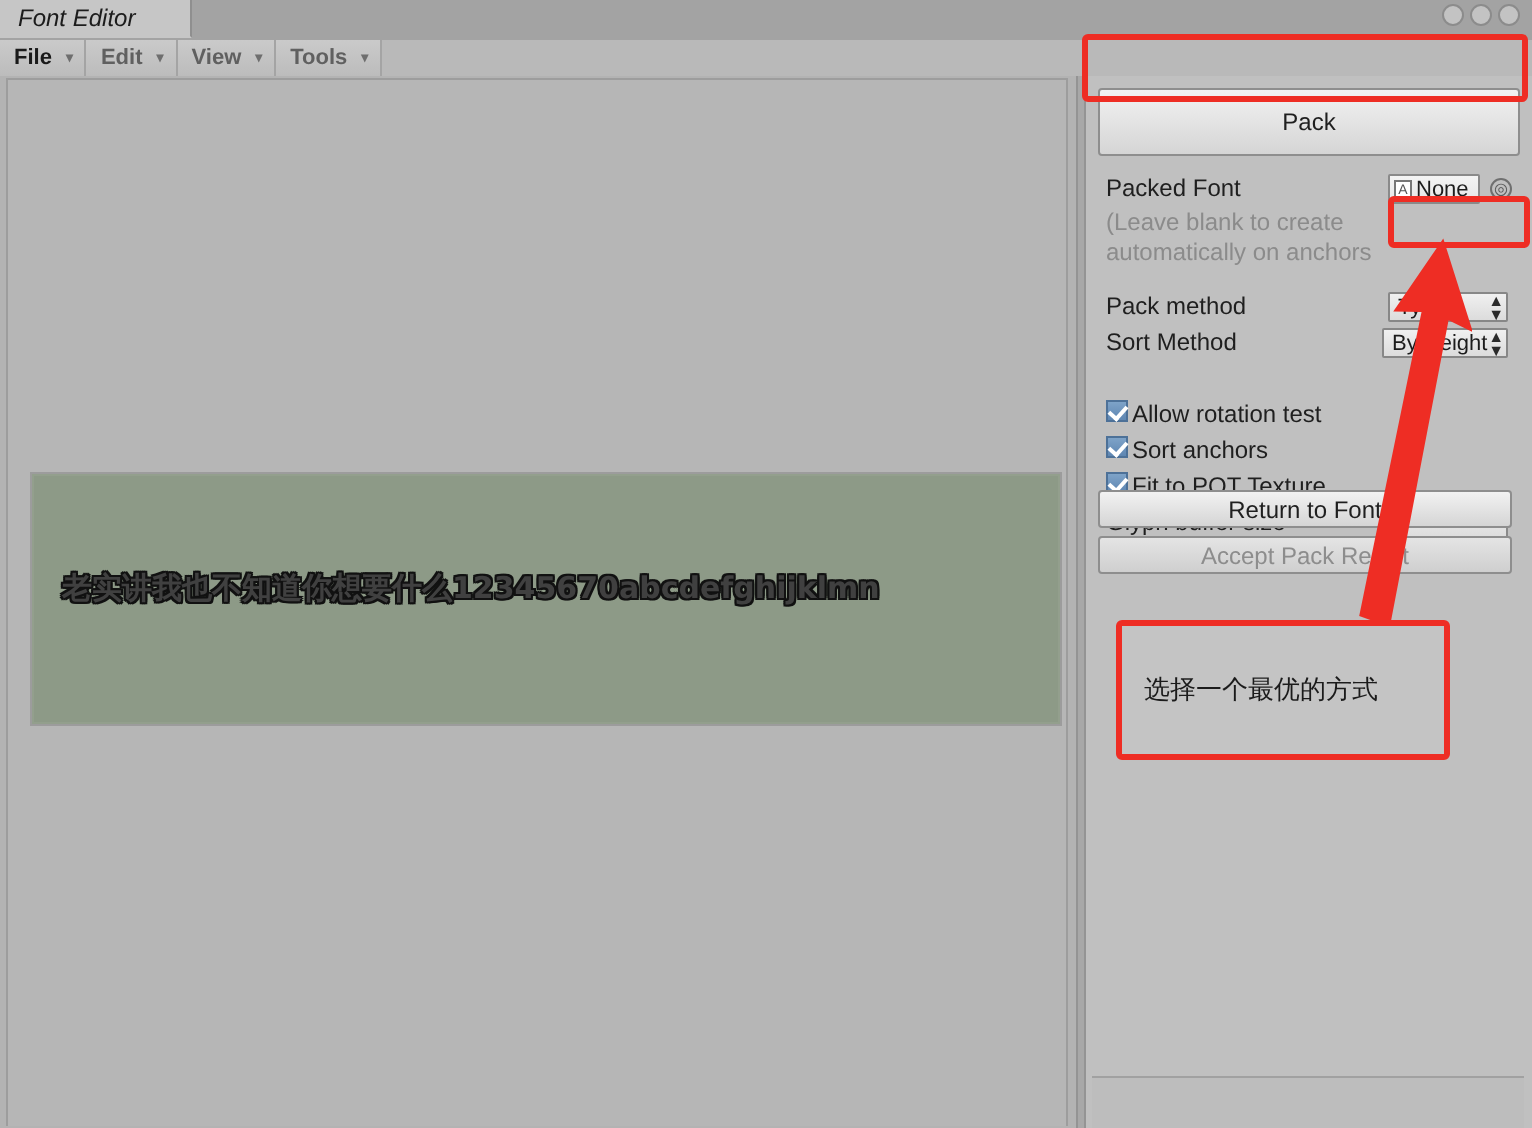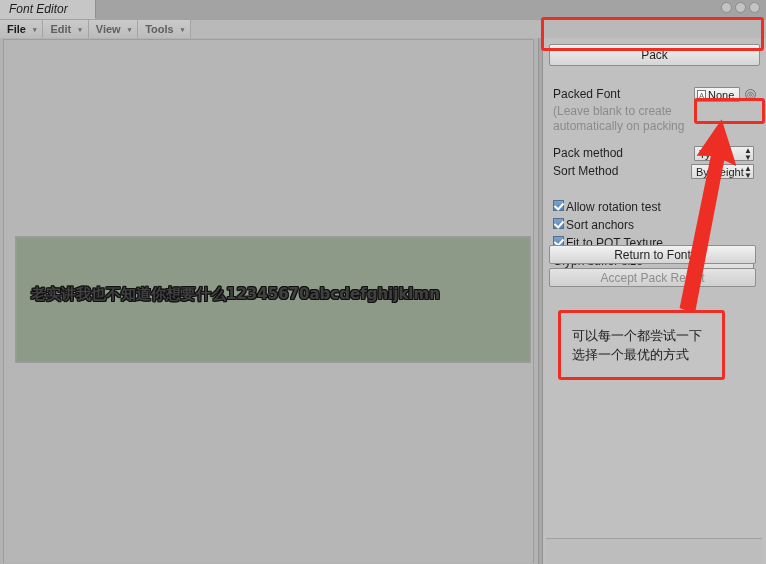--- a/index.html
+++ b/index.html
@@ -159,21 +159,21 @@
     justify-content: center;
     font-size: 12px;
     color: #1f1f1f;
     box-sizing: border-box;
   }
   .btn.disabled { color: #8d8d8d; background: linear-gradient(#e4e4e4, #cfcfcf); }
 
   #pack-button {
     position: absolute;
     left: 6px; top: 6px;
-    width: 211px; height: 22px;
+    width: 211px; height: 34px;
   }
 
   .row {
     position: absolute;
     left: 10px;
     width: 207px;
     height: 17px;
     display: flex;
   }
   .row-label {
@@ -395,21 +395,21 @@
     <div class="row" id="packed-font-row">
       <span class="row-label">Packed Font</span>
       <div id="packed-font-field">
         <span class="font-glyph-icon">A</span>
         <span>None</span>
       </div>
       <span id="packed-font-picker">◎</span>
     </div>
 
     <div class="hint" style="top:66px;">(Leave blank to create</div>
-    <div class="hint" style="top:81px;">automatically on packing</div>
+    <div class="hint" style="top:81px;">automatically on anchors</div>
 
     <div class="row" style="top:108px;">
       <span class="row-label">Pack method</span>
       <div class="popup" id="pack-method-popup">
         <span>Type 1</span>
         <span class="updown">
             <span>▲</span>
             <span>▼</span>
           </span>
       </div>
@@ -456,17 +456,16 @@
   </div>
 
   <div class="anno-rect" id="anno-pack"></div>
   <div class="anno-rect" id="anno-popup"></div>
 
   <svg id="anno-arrow" viewBox="0 0 60 200">
     <polygon points="30,0 52,44 39,40 34,196 18,193 25,38 11,40" fill="#ee2d24" transform="rotate(9 30 100)"></polygon>
   </svg>
 
   <div id="anno-note-box">
-    <div class="note-line">可以每一个都尝试一下</div>
     <div class="note-line">选择一个最优的方式</div>
   </div>
 
 </div>
 
 </body></html>

